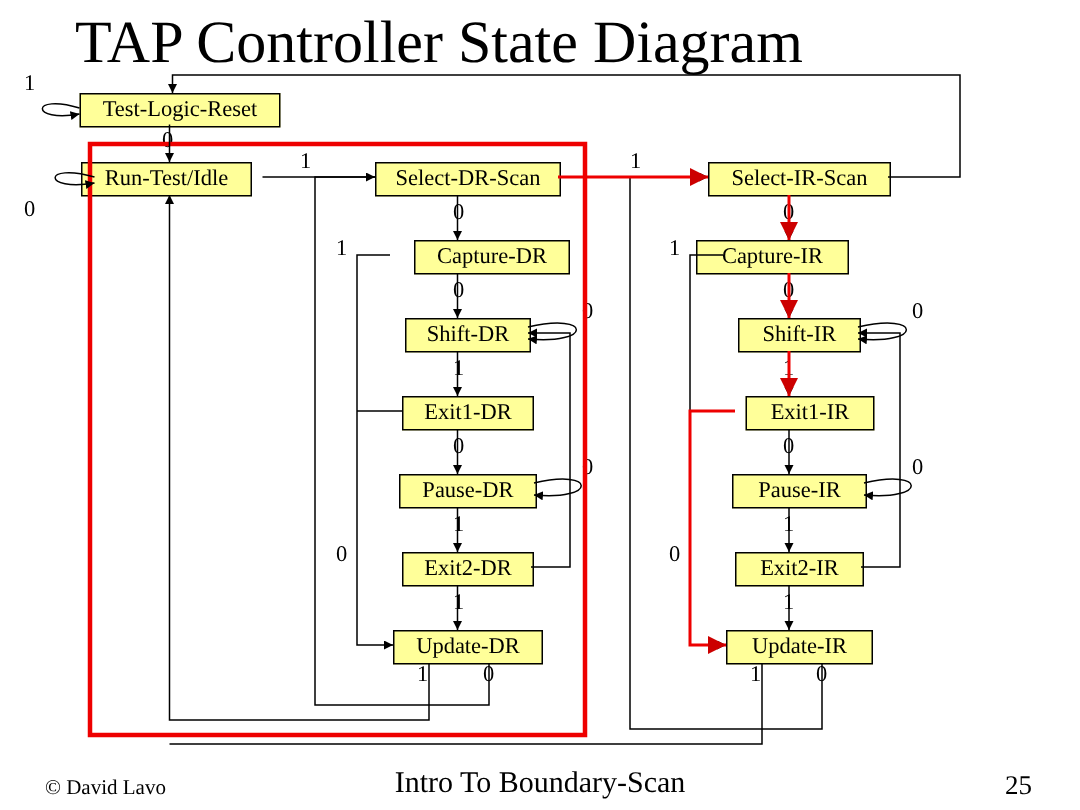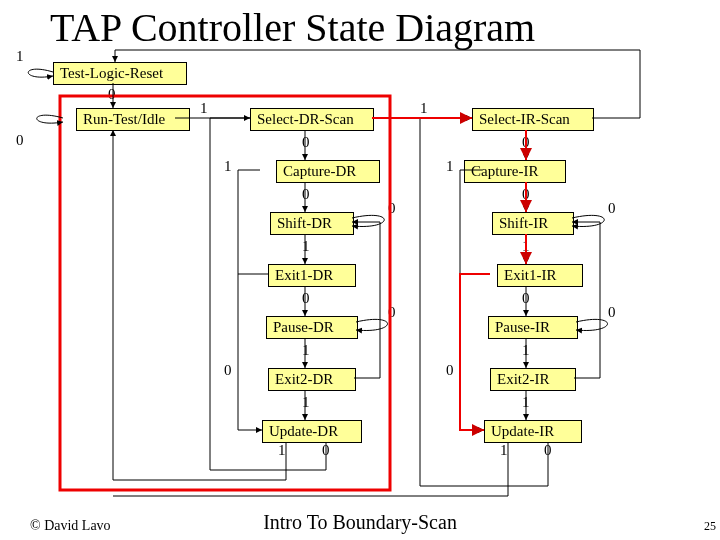--- a/index.html
+++ b/index.html
@@ -15,21 +15,21 @@
     position: absolute;
     top: 4px;
     left: 50px;
     font-size: 40px;
   }
   .state {
     position: absolute;
     background: #ffff99;
     border: 1px solid #000;
     font-size: 15px;
-    text-align: left;
+    text-align: center;
     padding: 2px 6px;
     white-space: nowrap;
   }
   .edge-label {
     position: absolute;
     font-size: 15px;
     background: transparent;
   }
   .footer-l {
     position: absolute;
@@ -40,38 +40,38 @@
   .footer-c {
     position: absolute;
     bottom: 6px;
     left: 50%;
     transform: translateX(-50%);
     font-size: 20px;
   }
   .footer-r {
     position: absolute;
     bottom: 6px;
-    right: 4px;
-    font-size: 12px;
+    right: 32px;
+    font-size: 18px;
     text-align: center;
   }
   svg {
     position: absolute;
     top: 0;
     left: 0;
     pointer-events: none;
   }
 </style>
 </head>
 <body>
 
 <div class="title">TAP Controller State Diagram</div>
 
 <div class="state" style="left:53px; top:62px; width:120px">Test-Logic-Reset</div>
-<div class="state" style="left:76px; top:108px; width:100px">Run-Test/Idle</div>
+<div class="state" style="left:54px; top:108px; width:100px">Run-Test/Idle</div>
 
 <div class="state" style="left:250px; top:108px; width:110px">Select-DR-Scan</div>
 <div class="state" style="left:276px; top:160px; width:90px">Capture-DR</div>
 <div class="state" style="left:270px; top:212px; width:70px">Shift-DR</div>
 <div class="state" style="left:268px; top:264px; width:74px">Exit1-DR</div>
 <div class="state" style="left:266px; top:316px; width:78px">Pause-DR</div>
 <div class="state" style="left:268px; top:368px; width:74px">Exit2-DR</div>
 <div class="state" style="left:262px; top:420px; width:86px">Update-DR</div>
 
 <div class="state" style="left:472px; top:108px; width:108px">Select-IR-Scan</div>

